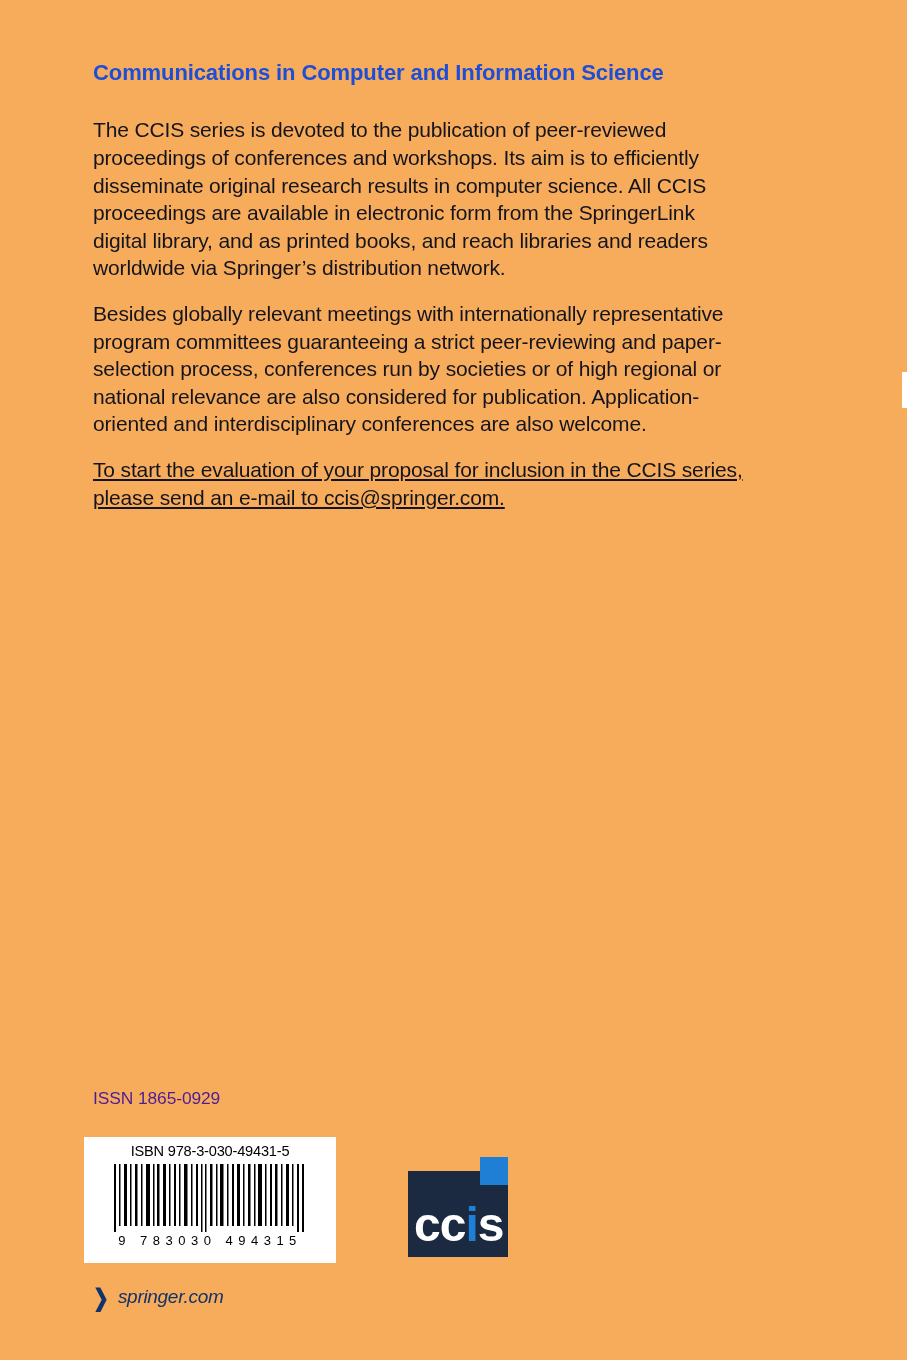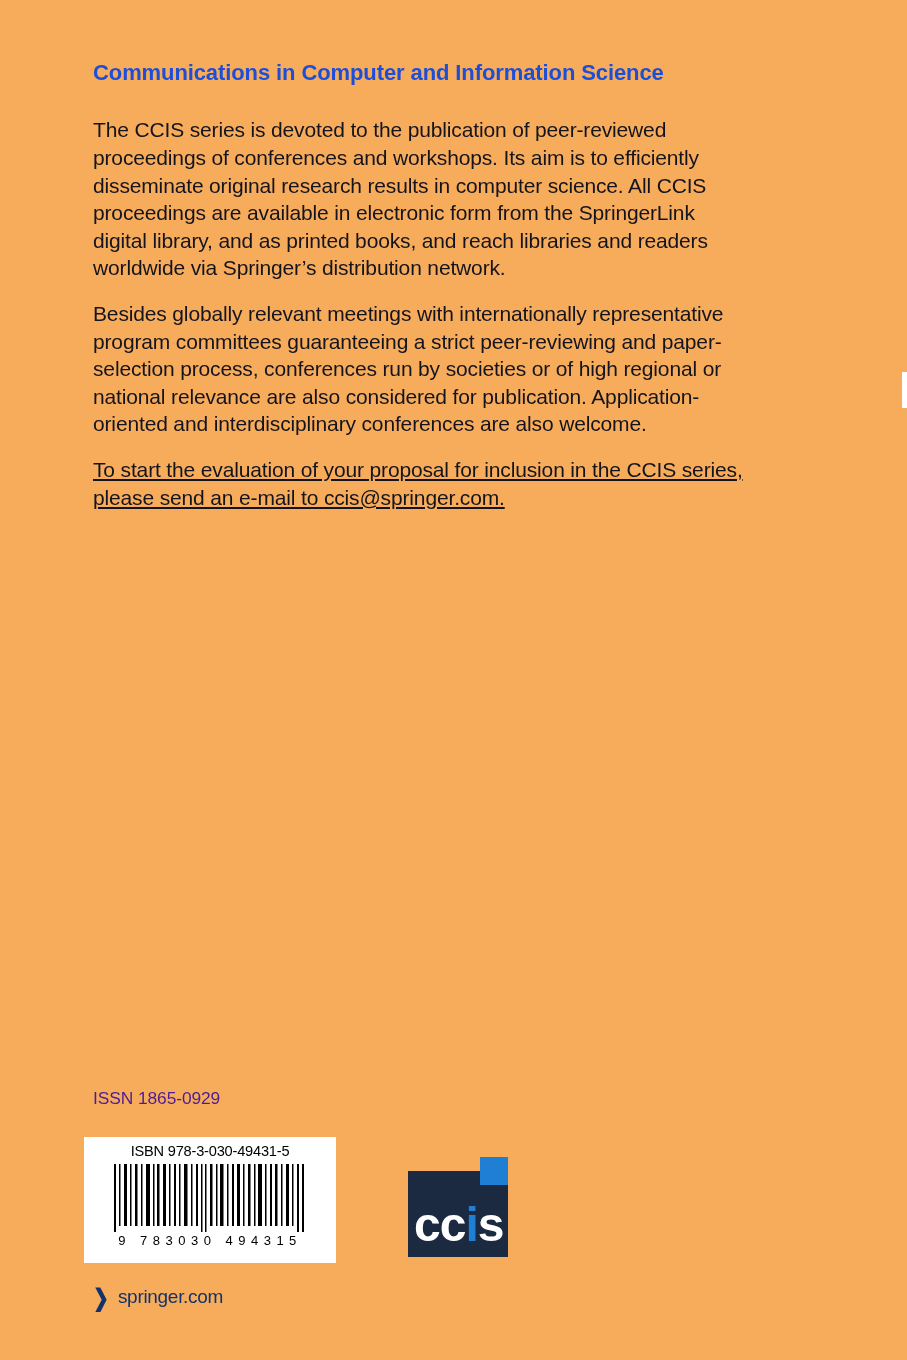--- a/index.html
+++ b/index.html
@@ -150,20 +150,21 @@
     color: #12326b;
     font-size: 19px;
     font-weight: bold;
     line-height: 1;
     transform: scaleY(1.25);
   }
   .springer .txt {
     font-size: 19px;
     color: #12326b;
     letter-spacing: -0.3px;
+    font-style: italic;
   }
 </style>
 </head>
 <body>
 
 <div class="page">
 
   <div class="right-edge-mark"></div>
 
   <div class="content">

